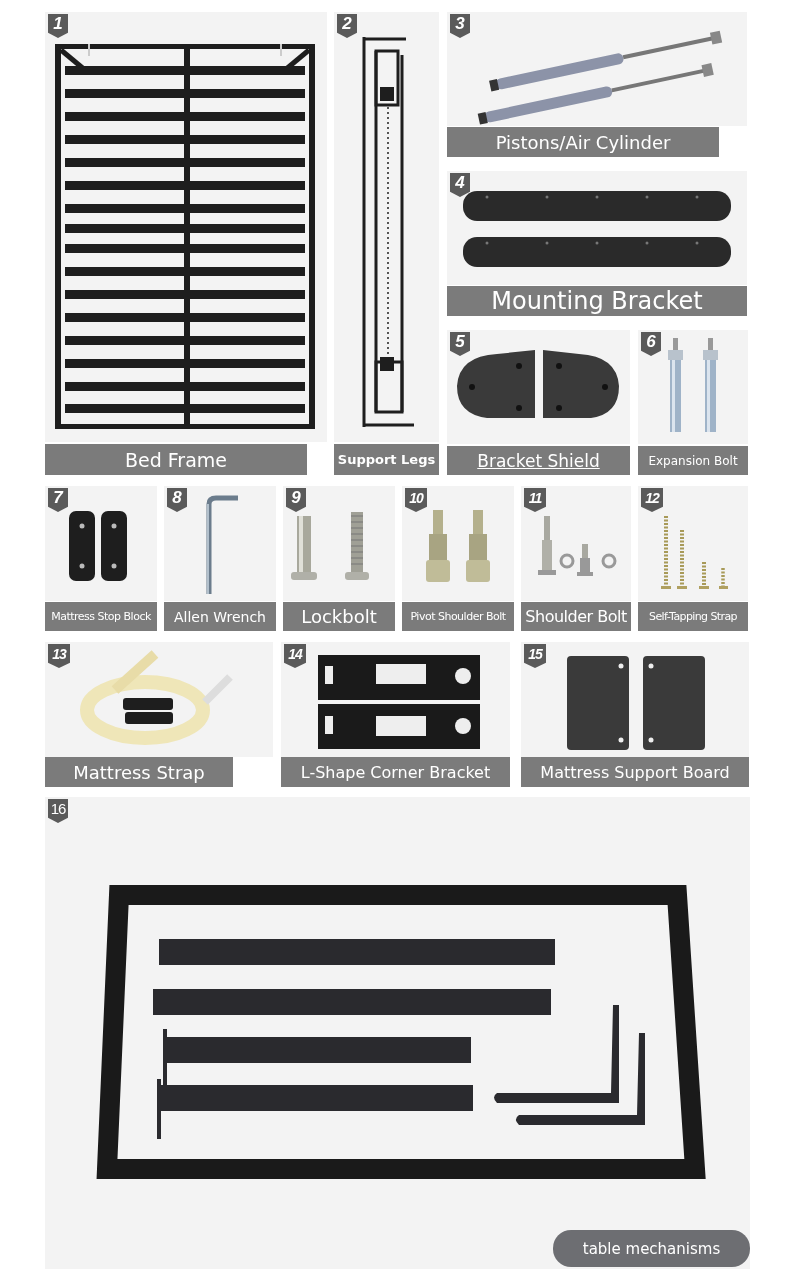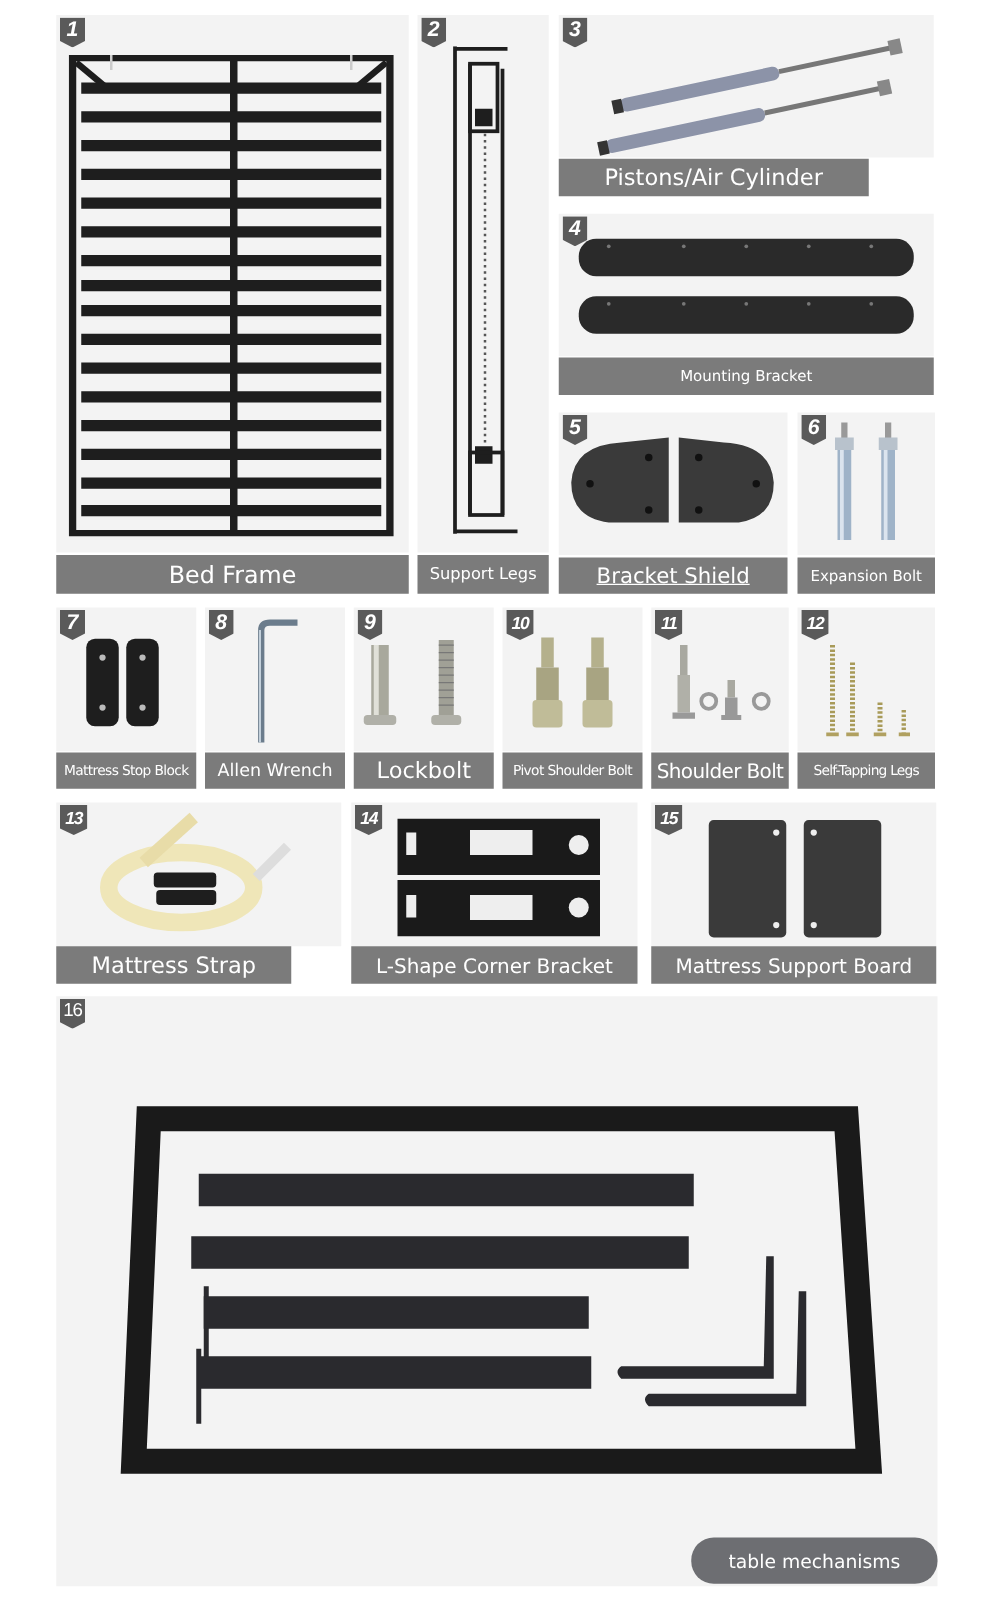--- a/index.html
+++ b/index.html
@@ -49,73 +49,73 @@
         <rect x="10" y="223" width="240" height="9"></rect>
       <rect x="10" y="246" width="240" height="9"></rect>
         <rect x="10" y="269" width="240" height="9"></rect>
       <rect x="10" y="292" width="240" height="9"></rect>
         <rect x="10" y="315" width="240" height="9"></rect>
       <rect x="10" y="338" width="240" height="9"></rect>
         <rect x="10" y="360" width="240" height="9"></rect>
     </g>
   </svg>
 </div>
-<div class="label" style="left:45px;top:444px;width:282px;height:31px;font-size:19px;">Bed Frame</div>
+<div class="label" style="left:45px;top:444px;width:262px;height:31px;font-size:19px;">Bed Frame</div>
 
 <div class="cell" style="left:334px;top:12px;width:105px;height:430px;">
   <div class="badge">2</div>
   <svg style="left:20px;top:25px;" width="70" height="395" viewBox="0 0 70 395">
     <path d="M10 0 L10 390 M10 2 L52 2 M10 388 L60 388" stroke="#1e1e1e" stroke-width="3" fill="none"></path>
     <path d="M22 14 L22 375 M48 18 L48 375" stroke="#1e1e1e" stroke-width="3" fill="none"></path>
     <rect x="22" y="14" width="22" height="54" fill="none" stroke="#1e1e1e" stroke-width="3"></rect>
     <rect x="26" y="50" width="14" height="14" fill="#1e1e1e"></rect>
     <rect x="26" y="320" width="14" height="14" fill="#1e1e1e"></rect>
     <rect x="22" y="325" width="26" height="50" fill="none" stroke="#1e1e1e" stroke-width="3"></rect>
     <path d="M34 70 L34 318" stroke="#555" stroke-width="2" stroke-dasharray="2 3"></path>
   </svg>
 </div>
-<div class="label" style="left:334px;top:444px;width:105px;height:31px;font-size:13px;">Support Legs</div>
+<div class="label" style="left:334px;top:444px;width:105px;height:31px;font-size:13px;font-weight:bold;">Support Legs</div>
 
 <div class="cell" style="left:447px;top:12px;width:300px;height:114px;">
   <div class="badge">3</div>
   <svg style="left:0;top:0;" width="300" height="114" viewBox="0 0 300 114">
     <g transform="rotate(-12 150 57)">
       <rect x="48" y="46" width="130" height="11" rx="5" fill="#8c93a8"></rect>
       <rect x="178" y="49" width="92" height="4" fill="#777"></rect>
       <rect x="268" y="45" width="10" height="12" fill="#888"></rect>
       <rect x="42" y="46" width="8" height="11" fill="#333"></rect>
       <rect x="30" y="76" width="130" height="11" rx="5" fill="#8c93a8"></rect>
       <rect x="160" y="79" width="95" height="4" fill="#777"></rect>
       <rect x="253" y="75" width="10" height="12" fill="#888"></rect>
       <rect x="24" y="76" width="8" height="11" fill="#333"></rect>
     </g>
   </svg>
 </div>
-<div class="label" style="left:447px;top:127px;width:248px;height:30px;font-size:18px;">Pistons/Air Cylinder</div>
+<div class="label" style="left:447px;top:127px;width:272px;height:30px;font-size:18px;">Pistons/Air Cylinder</div>
 
 <div class="cell" style="left:447px;top:171px;width:300px;height:114px;">
   <div class="badge">4</div>
   <svg style="left:0;top:0;" width="300" height="114" viewBox="0 0 300 114">
     <rect x="16" y="20" width="268" height="30" rx="14" fill="#2a2a2a"></rect>
     <rect x="16" y="66" width="268" height="30" rx="14" fill="#2a2a2a"></rect>
     <g fill="#777">
       <circle cx="40" cy="26" r="1.5"></circle>
         <circle cx="100" cy="26" r="1.5"></circle>
         <circle cx="150" cy="26" r="1.5"></circle>
         <circle cx="200" cy="26" r="1.5"></circle>
         <circle cx="250" cy="26" r="1.5"></circle>
       <circle cx="40" cy="72" r="1.5"></circle>
         <circle cx="100" cy="72" r="1.5"></circle>
         <circle cx="150" cy="72" r="1.5"></circle>
         <circle cx="200" cy="72" r="1.5"></circle>
         <circle cx="250" cy="72" r="1.5"></circle>
     </g>
   </svg>
 </div>
-<div class="label" style="left:447px;top:286px;width:300px;height:30px;font-size:12px;">Mounting Bracket</div>
+<div class="label" style="left:447px;top:286px;width:300px;height:30px;font-size:24px;">Mounting Bracket</div>
 
 <div class="cell" style="left:447px;top:330px;width:183px;height:114px;">
   <div class="badge">5</div>
   <svg style="left:0;top:0;" width="183" height="114" viewBox="0 0 183 114">
     <path d="M88 20 L88 88 L40 88 Q10 84 10 56 Q12 26 50 24 Z" fill="#3a3a3a"></path>
     <path d="M96 20 L96 88 L144 88 Q172 84 172 56 Q170 26 132 24 Z" fill="#3a3a3a"></path>
     <g fill="#111">
         <circle cx="72" cy="36" r="3"></circle>
         <circle cx="72" cy="78" r="3"></circle>
         <circle cx="25" cy="57" r="3"></circle>
@@ -213,21 +213,21 @@
     <path d="M28 30 L28 100" stroke="#a89a58" stroke-width="4" stroke-dasharray="2 1.5"></path>
       <rect x="23" y="100" width="10" height="3" fill="#b0a060"></rect>
     <path d="M44 44 L44 100" stroke="#a89a58" stroke-width="4" stroke-dasharray="2 1.5"></path>
       <rect x="39" y="100" width="10" height="3" fill="#b0a060"></rect>
     <path d="M66 76 L66 100" stroke="#a89a58" stroke-width="4" stroke-dasharray="2 1.5"></path>
       <rect x="61" y="100" width="10" height="3" fill="#b0a060"></rect>
     <path d="M85 82 L85 100" stroke="#a89a58" stroke-width="3.5" stroke-dasharray="2 1.5"></path>
       <rect x="81" y="100" width="9" height="3" fill="#b0a060"></rect>
   </svg>
 </div>
-<div class="label" style="left:638px;top:602px;width:110px;height:29px;font-size:11px;letter-spacing:-0.6px;">Self-Tapping Legs</div>
+<div class="label" style="left:638px;top:602px;width:110px;height:29px;font-size:11px;letter-spacing:-0.6px;">Self-Tapping Strap</div>
 
 <div class="cell" style="left:45px;top:642px;width:228px;height:115px;">
   <div class="badge two">13</div>
   <svg style="left:0;top:0;" width="228" height="115" viewBox="0 0 228 115">
     <ellipse cx="100" cy="68" rx="58" ry="28" fill="none" stroke="#efe6b8" stroke-width="14"></ellipse>
     <path d="M70 48 L110 12" stroke="#e8dca8" stroke-width="10"></path>
     <path d="M160 60 L185 35" stroke="#ddd" stroke-width="8"></path>
     <rect x="78" y="56" width="50" height="12" rx="3" fill="#1e1e1e"></rect>
     <rect x="80" y="70" width="48" height="12" rx="3" fill="#1e1e1e"></rect>
   </svg>

